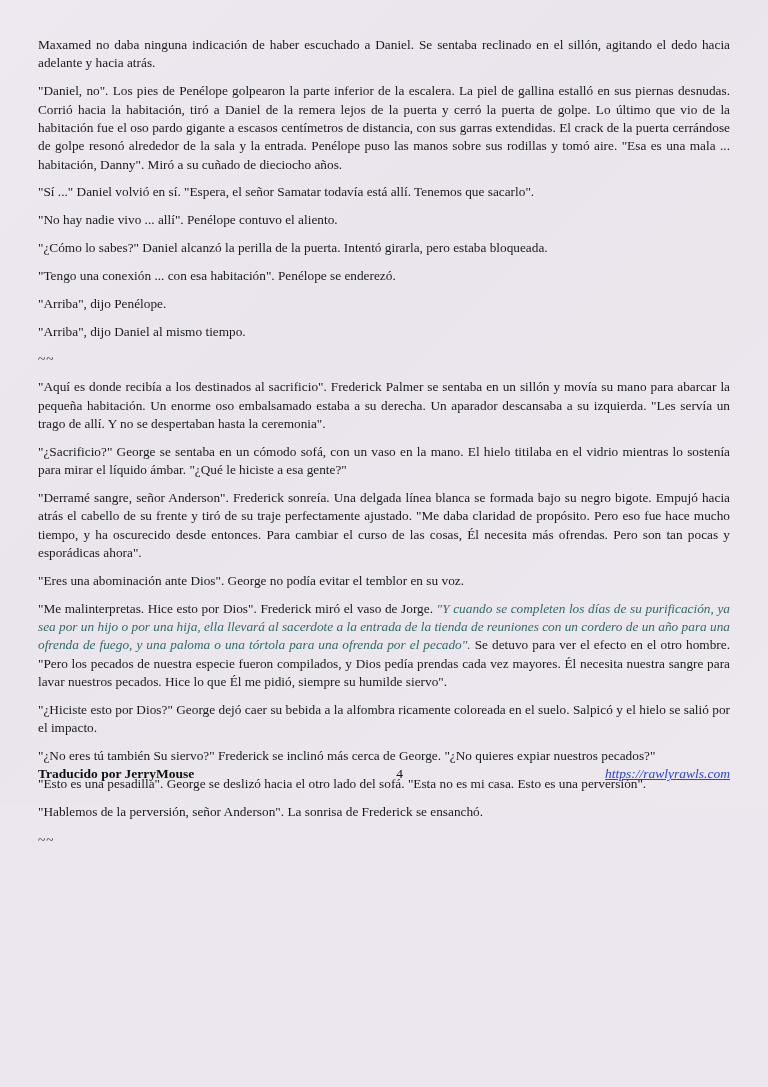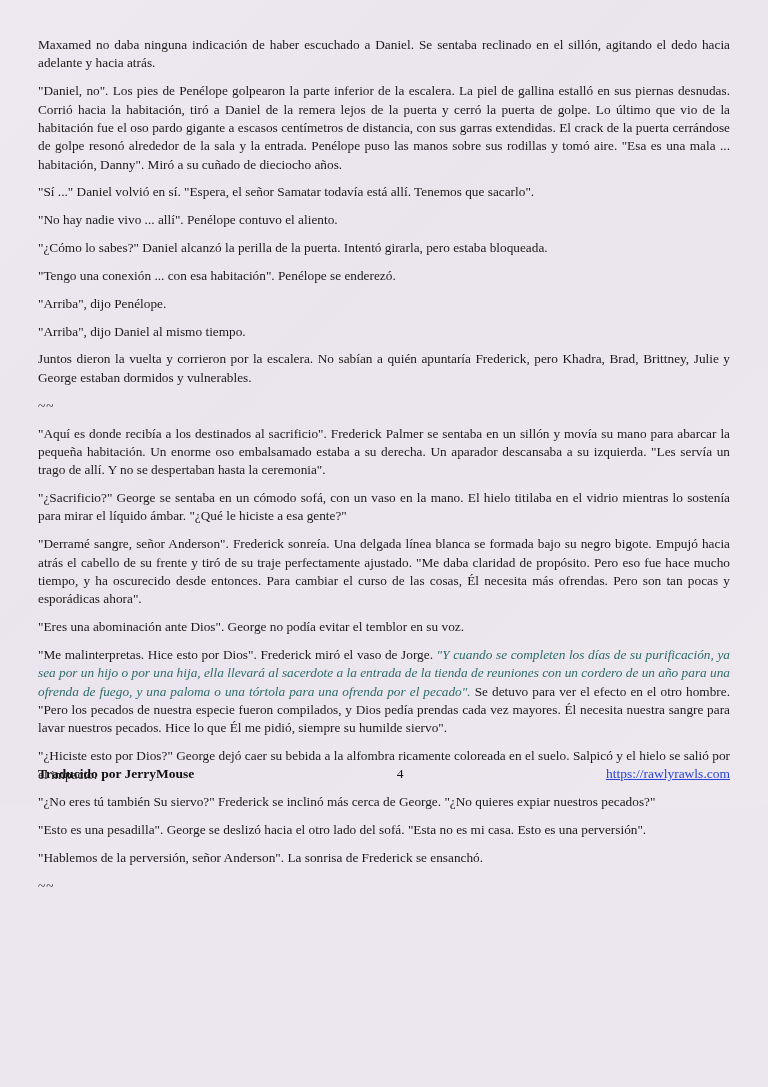--- a/index.html
+++ b/index.html
@@ -60,38 +60,38 @@
     flex: 1 1 auto;
     text-align: center;
     color: #111;
   }
   .footer-right {
     flex: 0 0 auto;
     text-align: right;
     color: #2b42d6;
     text-decoration: underline;
     cursor: pointer;
+    font-style: italic;
   }
 </style>
 </head>
 <body>
 
 <div class="page">
 
   <div class="content">
 
     <p class="para">Maxamed no daba ninguna indicación de haber escuchado a Daniel. Se sentaba reclinado en el sillón, agitando el dedo hacia adelante y hacia atrás.</p>
     <p class="para">"Daniel, no". Los pies de Penélope golpearon la parte inferior de la escalera. La piel de gallina estalló en sus piernas desnudas. Corrió hacia la habitación, tiró a Daniel de la remera lejos de la puerta y cerró la puerta de golpe. Lo último que vio de la habitación fue el oso pardo gigante a escasos centímetros de distancia, con sus garras extendidas. El crack de la puerta cerrándose de golpe resonó alrededor de la sala y la entrada. Penélope puso las manos sobre sus rodillas y tomó aire. "Esa es una mala ... habitación, Danny". Miró a su cuñado de dieciocho años.</p>
     <p class="para">"Sí ..." Daniel volvió en sí. "Espera, el señor Samatar todavía está allí. Tenemos que sacarlo".</p>
     <p class="para">"No hay nadie vivo ... allí". Penélope contuvo el aliento.</p>
     <p class="para">"¿Cómo lo sabes?" Daniel alcanzó la perilla de la puerta. Intentó girarla, pero estaba bloqueada.</p>
     <p class="para">"Tengo una conexión ... con esa habitación". Penélope se enderezó.</p>
     <p class="para">"Arriba", dijo Penélope.</p>
     <p class="para">"Arriba", dijo Daniel al mismo tiempo.</p>
-    <p class="para">Juntos dieron la vuelta y corrieron por la escalera. No sabían a quién apuntaría Frederick, pero Khadra, Brad, Brittney, Julie y George estaban dormidos y vulnerables.</p>
     <p class="sep">~~</p>
     <p class="para">"Aquí es donde recibía a los destinados al sacrificio". Frederick Palmer se sentaba en un sillón y movía su mano para abarcar la pequeña habitación. Un enorme oso embalsamado estaba a su derecha. Un aparador descansaba a su izquierda. "Les servía un trago de allí. Y no se despertaban hasta la ceremonia".</p>
     <p class="para">"¿Sacrificio?" George se sentaba en un cómodo sofá, con un vaso en la mano. El hielo titilaba en el vidrio mientras lo sostenía para mirar el líquido ámbar. "¿Qué le hiciste a esa gente?"</p>
     <p class="para">"Derramé sangre, señor Anderson". Frederick sonreía. Una delgada línea blanca se formada bajo su negro bigote. Empujó hacia atrás el cabello de su frente y tiró de su traje perfectamente ajustado. "Me daba claridad de propósito. Pero eso fue hace mucho tiempo, y ha oscurecido desde entonces. Para cambiar el curso de las cosas, Él necesita más ofrendas. Pero son tan pocas y esporádicas ahora".</p>
     <p class="para">"Eres una abominación ante Dios". George no podía evitar el temblor en su voz.</p>
 
     <p class="para"><span>"Me malinterpretas. Hice esto por Dios". Frederick miró el vaso de Jorge. </span><span class="scripture">"Y cuando se completen los días de su purificación, ya sea por un hijo o por una hija, ella llevará al sacerdote a la entrada de la tienda de reuniones con un cordero de un año para una ofrenda de fuego, y una paloma o una tórtola para una ofrenda por el pecado".</span><span> Se detuvo para ver el efecto en el otro hombre. "Pero los pecados de nuestra especie fueron compilados, y Dios pedía prendas cada vez mayores. Él necesita nuestra sangre para lavar nuestros pecados. Hice lo que Él me pidió, siempre su humilde siervo".</span></p>
 
     <p class="para">"¿Hiciste esto por Dios?" George dejó caer su bebida a la alfombra ricamente coloreada en el suelo. Salpicó y el hielo se salió por el impacto.</p>
     <p class="para">"¿No eres tú también Su siervo?" Frederick se inclinó más cerca de George. "¿No quieres expiar nuestros pecados?"</p>

